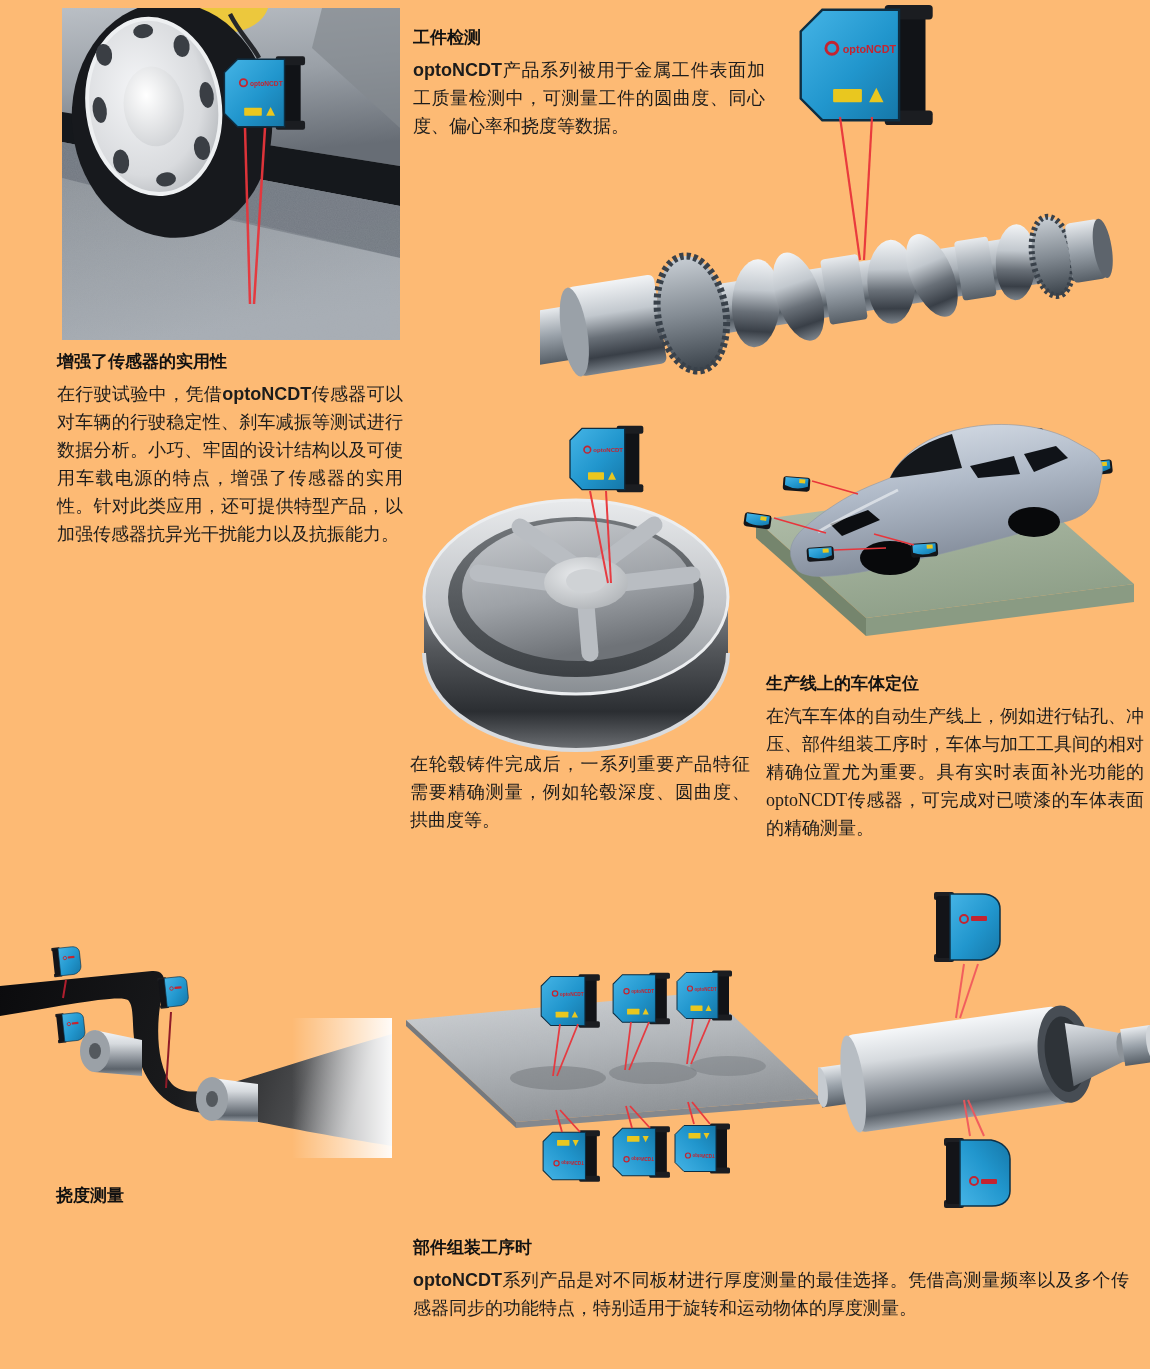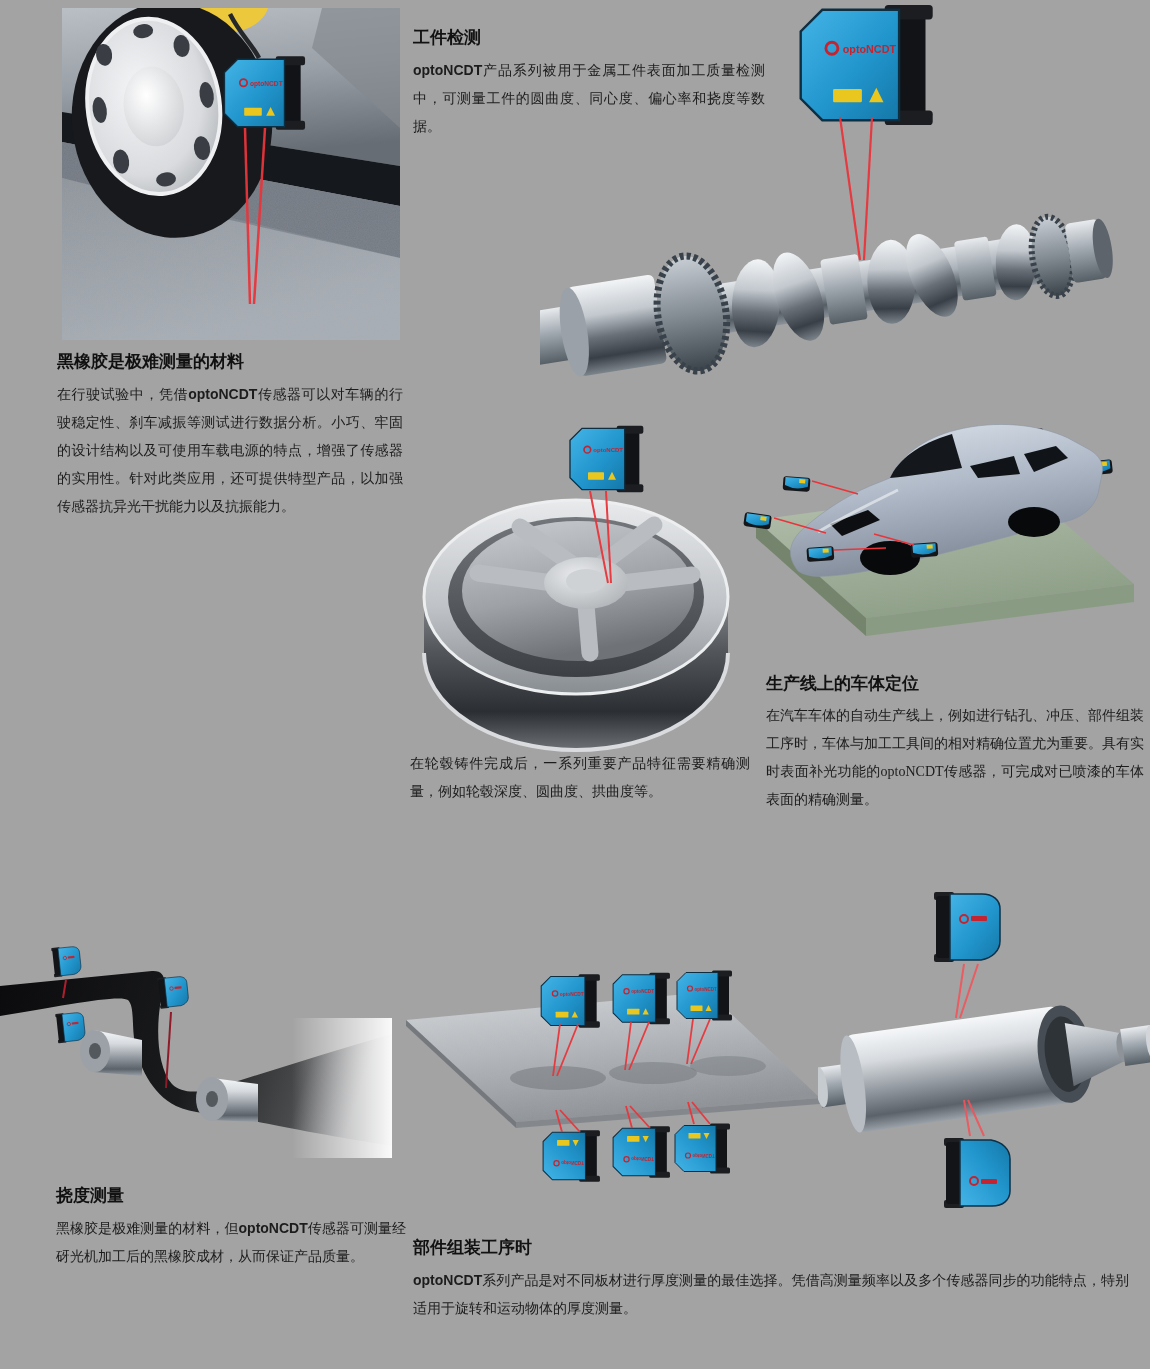--- a/index.html
+++ b/index.html
@@ -1,23 +1,23 @@
 <!DOCTYPE html>
 <html><head>
 <meta charset="utf-8">
 <style>
   html,body{margin:0;padding:0;background:#ffffff;}
-  .page{position:relative;width:1150px;height:1369px;background:#a3a3a3;overflow:hidden;
+  .page{position:relative;width:1150px;height:1369px;background:#fdba74;overflow:hidden;
         font-family:"Liberation Serif","DejaVu Serif",serif;color:#1a1a1a;}
   .fig{position:absolute;}
   .fig svg{display:block;}
   .txt{position:absolute;text-align:justify;}
   .txt h3{margin:0 0 7px 0;font-family:"Liberation Sans","DejaVu Sans",sans-serif;
           font-size:17px;font-weight:bold;color:#111;}
-  .txt p{margin:0;font-size:14px;line-height:28px;color:#1c1c1c;}
+  .txt p{margin:0;font-size:18px;line-height:28px;color:#1c1c1c;}
   .brand{font-family:"Liberation Sans","DejaVu Sans",sans-serif;font-weight:bold;}
 </style>
 </head>
 <body>
 
 <div class="page">
 
   <svg width="0" height="0" style="position:absolute" aria-hidden="true">
     <defs>
       <linearGradient id="g_sensorblue" x1="0" y1="0" x2="1" y2="1">
@@ -399,36 +399,35 @@
       </g>
     </svg>
   </div>
 
   <section class="txt" style="left:413px;top:26px;width:352px">
     <h3>工件检测</h3>
     <p><b class="brand">optoNCDT</b><span>产品系列被用于金属工件表面加工质量检测中，可测量工件的圆曲度、同心度、偏心率和挠度等数据。</span></p>
   </section>
 
   <section class="txt" style="left:57px;top:350px;width:346px">
-    <h3>黑橡胶是极难测量的材料</h3>
+    <h3>增强了传感器的实用性</h3>
     <p><span>在行驶试验中，凭借</span><b class="brand">optoNCDT</b><span>传感器可以对车辆的行驶稳定性、刹车减振等测试进行数据分析。小巧、牢固的设计结构以及可使用车载电源的特点，增强了传感器的实用性。针对此类应用，还可提供特型产品，以加强传感器抗异光干扰能力以及抗振能力。</span></p>
   </section>
 
   <section class="txt" style="left:410px;top:750px;width:340px">
     <p><span>在轮毂铸件完成后，一系列重要产品特征需要精确测量，例如轮毂深度、圆曲度、拱曲度等。</span></p>
   </section>
 
   <section class="txt" style="left:766px;top:672px;width:378px">
     <h3>生产线上的车体定位</h3>
     <p><span>在汽车车体的自动生产线上，例如进行钻孔、冲压、部件组装工序时，车体与加工工具间的相对精确位置尤为重要。具有实时表面补光功能的optoNCDT传感器，可完成对已喷漆的车体表面的精确测量。</span></p>
   </section>
 
   <section class="txt" style="left:56px;top:1184px;width:350px">
     <h3>挠度测量</h3>
-    <p><span>黑橡胶是极难测量的材料，但</span><b class="brand">optoNCDT</b><span>传感器可测量经砑光机加工后的黑橡胶成材，从而保证产品质量。</span></p>
   </section>
 
   <section class="txt" style="left:413px;top:1236px;width:716px">
     <h3>部件组装工序时</h3>
     <p><b class="brand">optoNCDT</b><span>系列产品是对不同板材进行厚度测量的最佳选择。凭借高测量频率以及多个传感器同步的功能特点，特别适用于旋转和运动物体的厚度测量。</span></p>
   </section>
 
 </div>
 
 </body></html>

